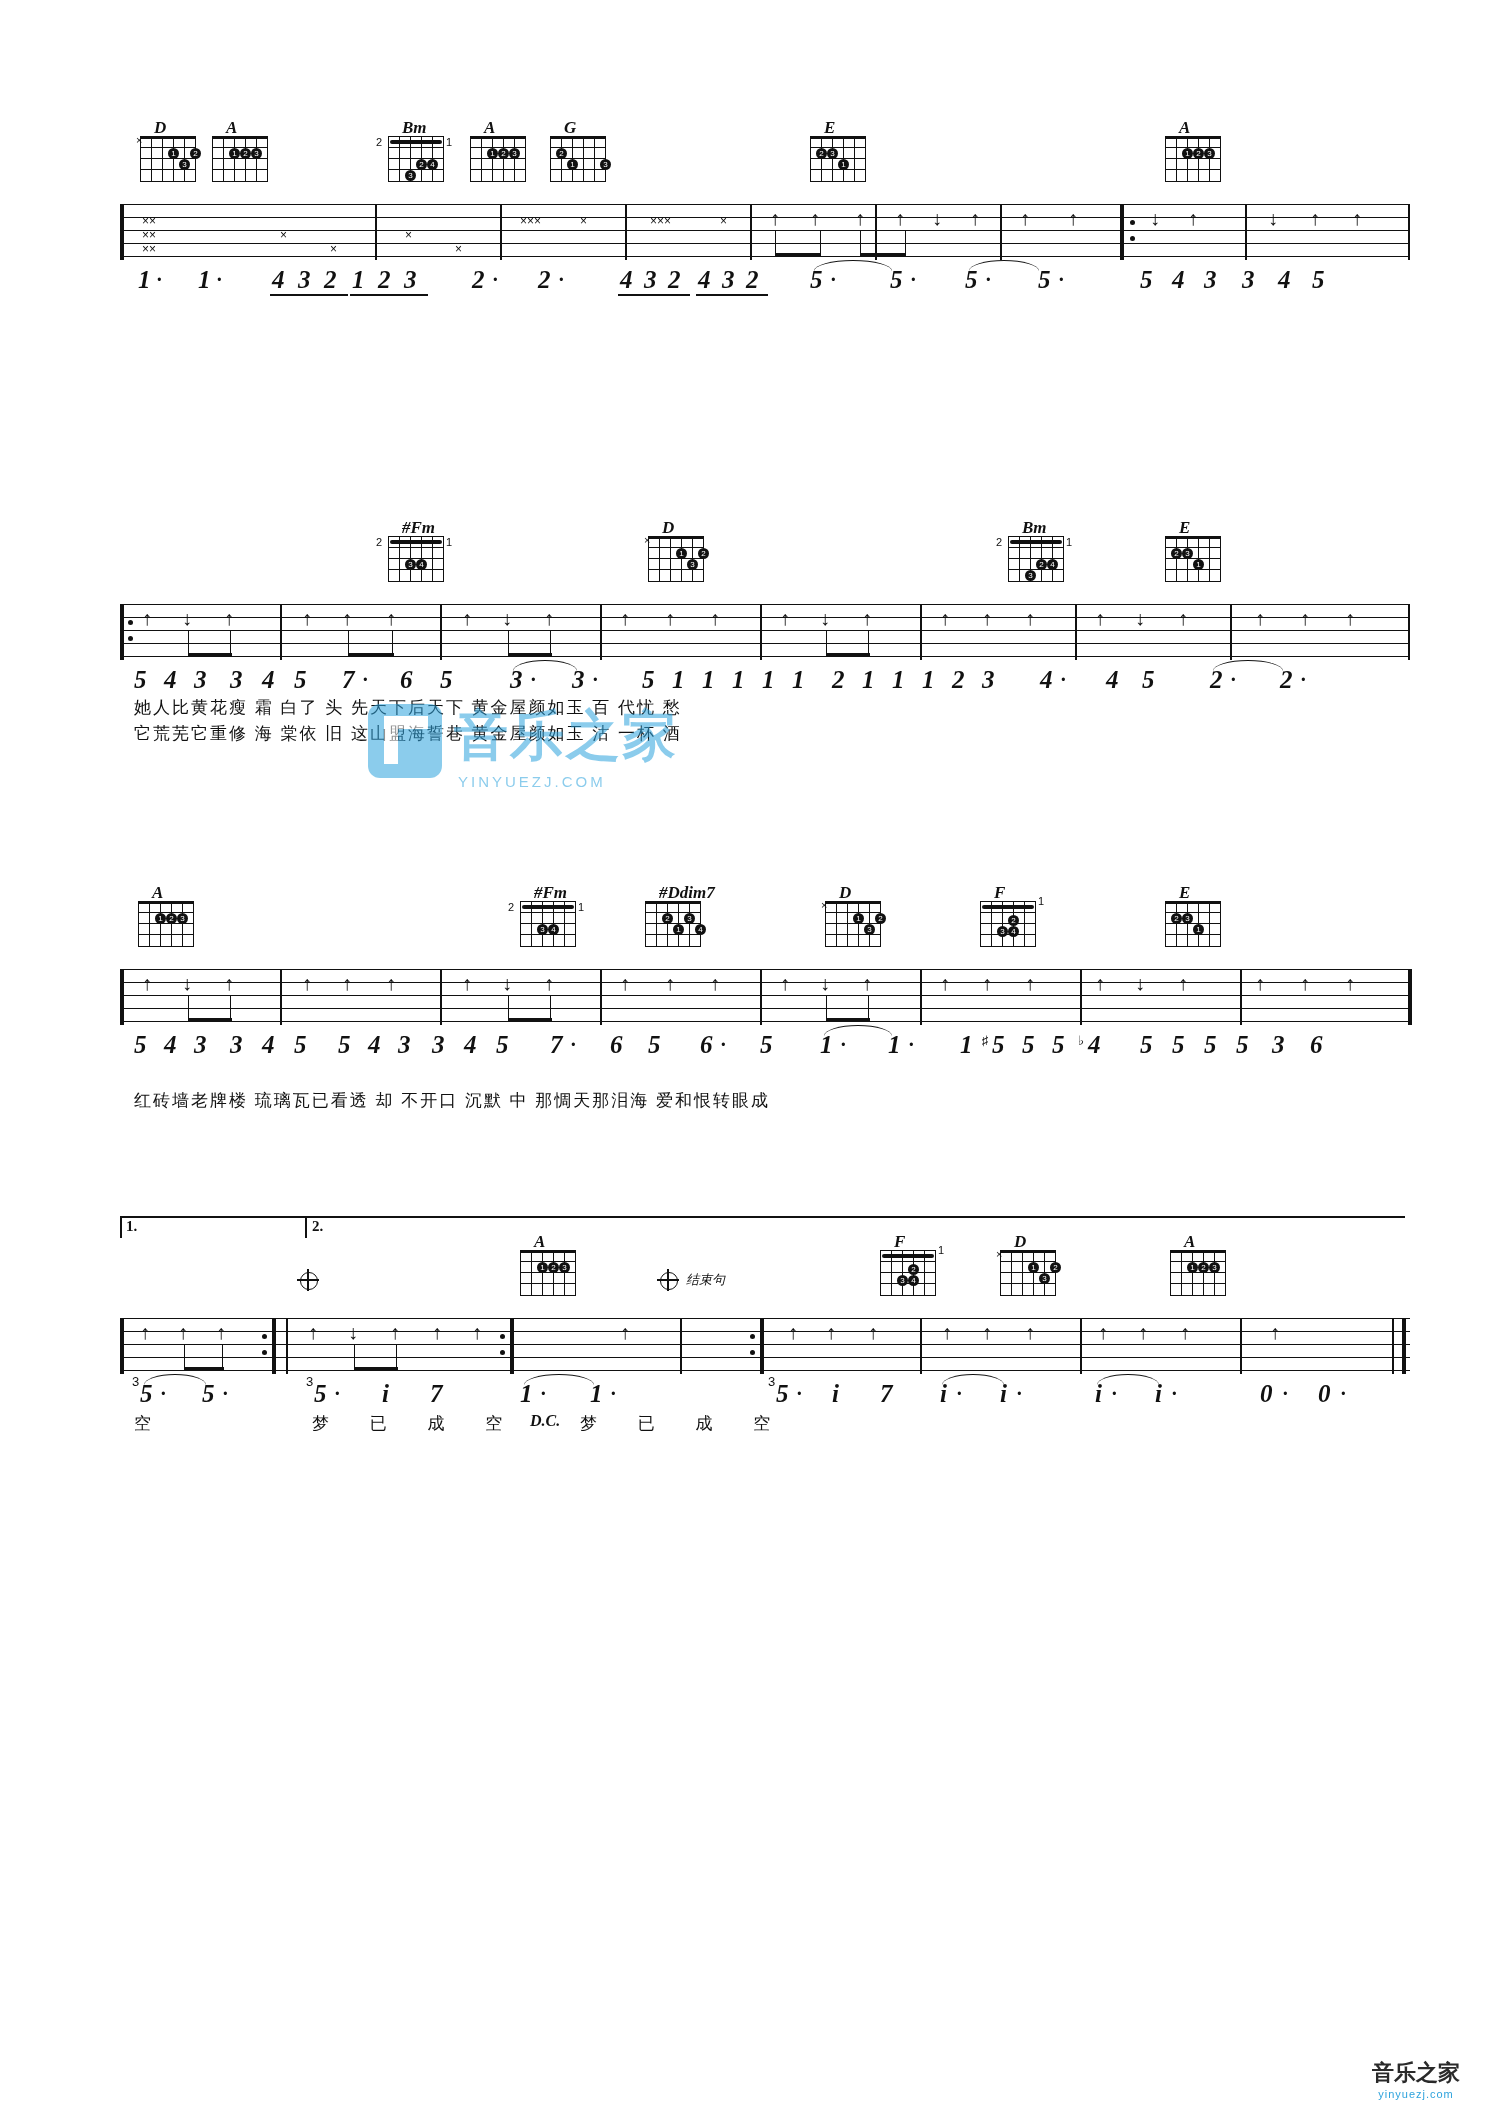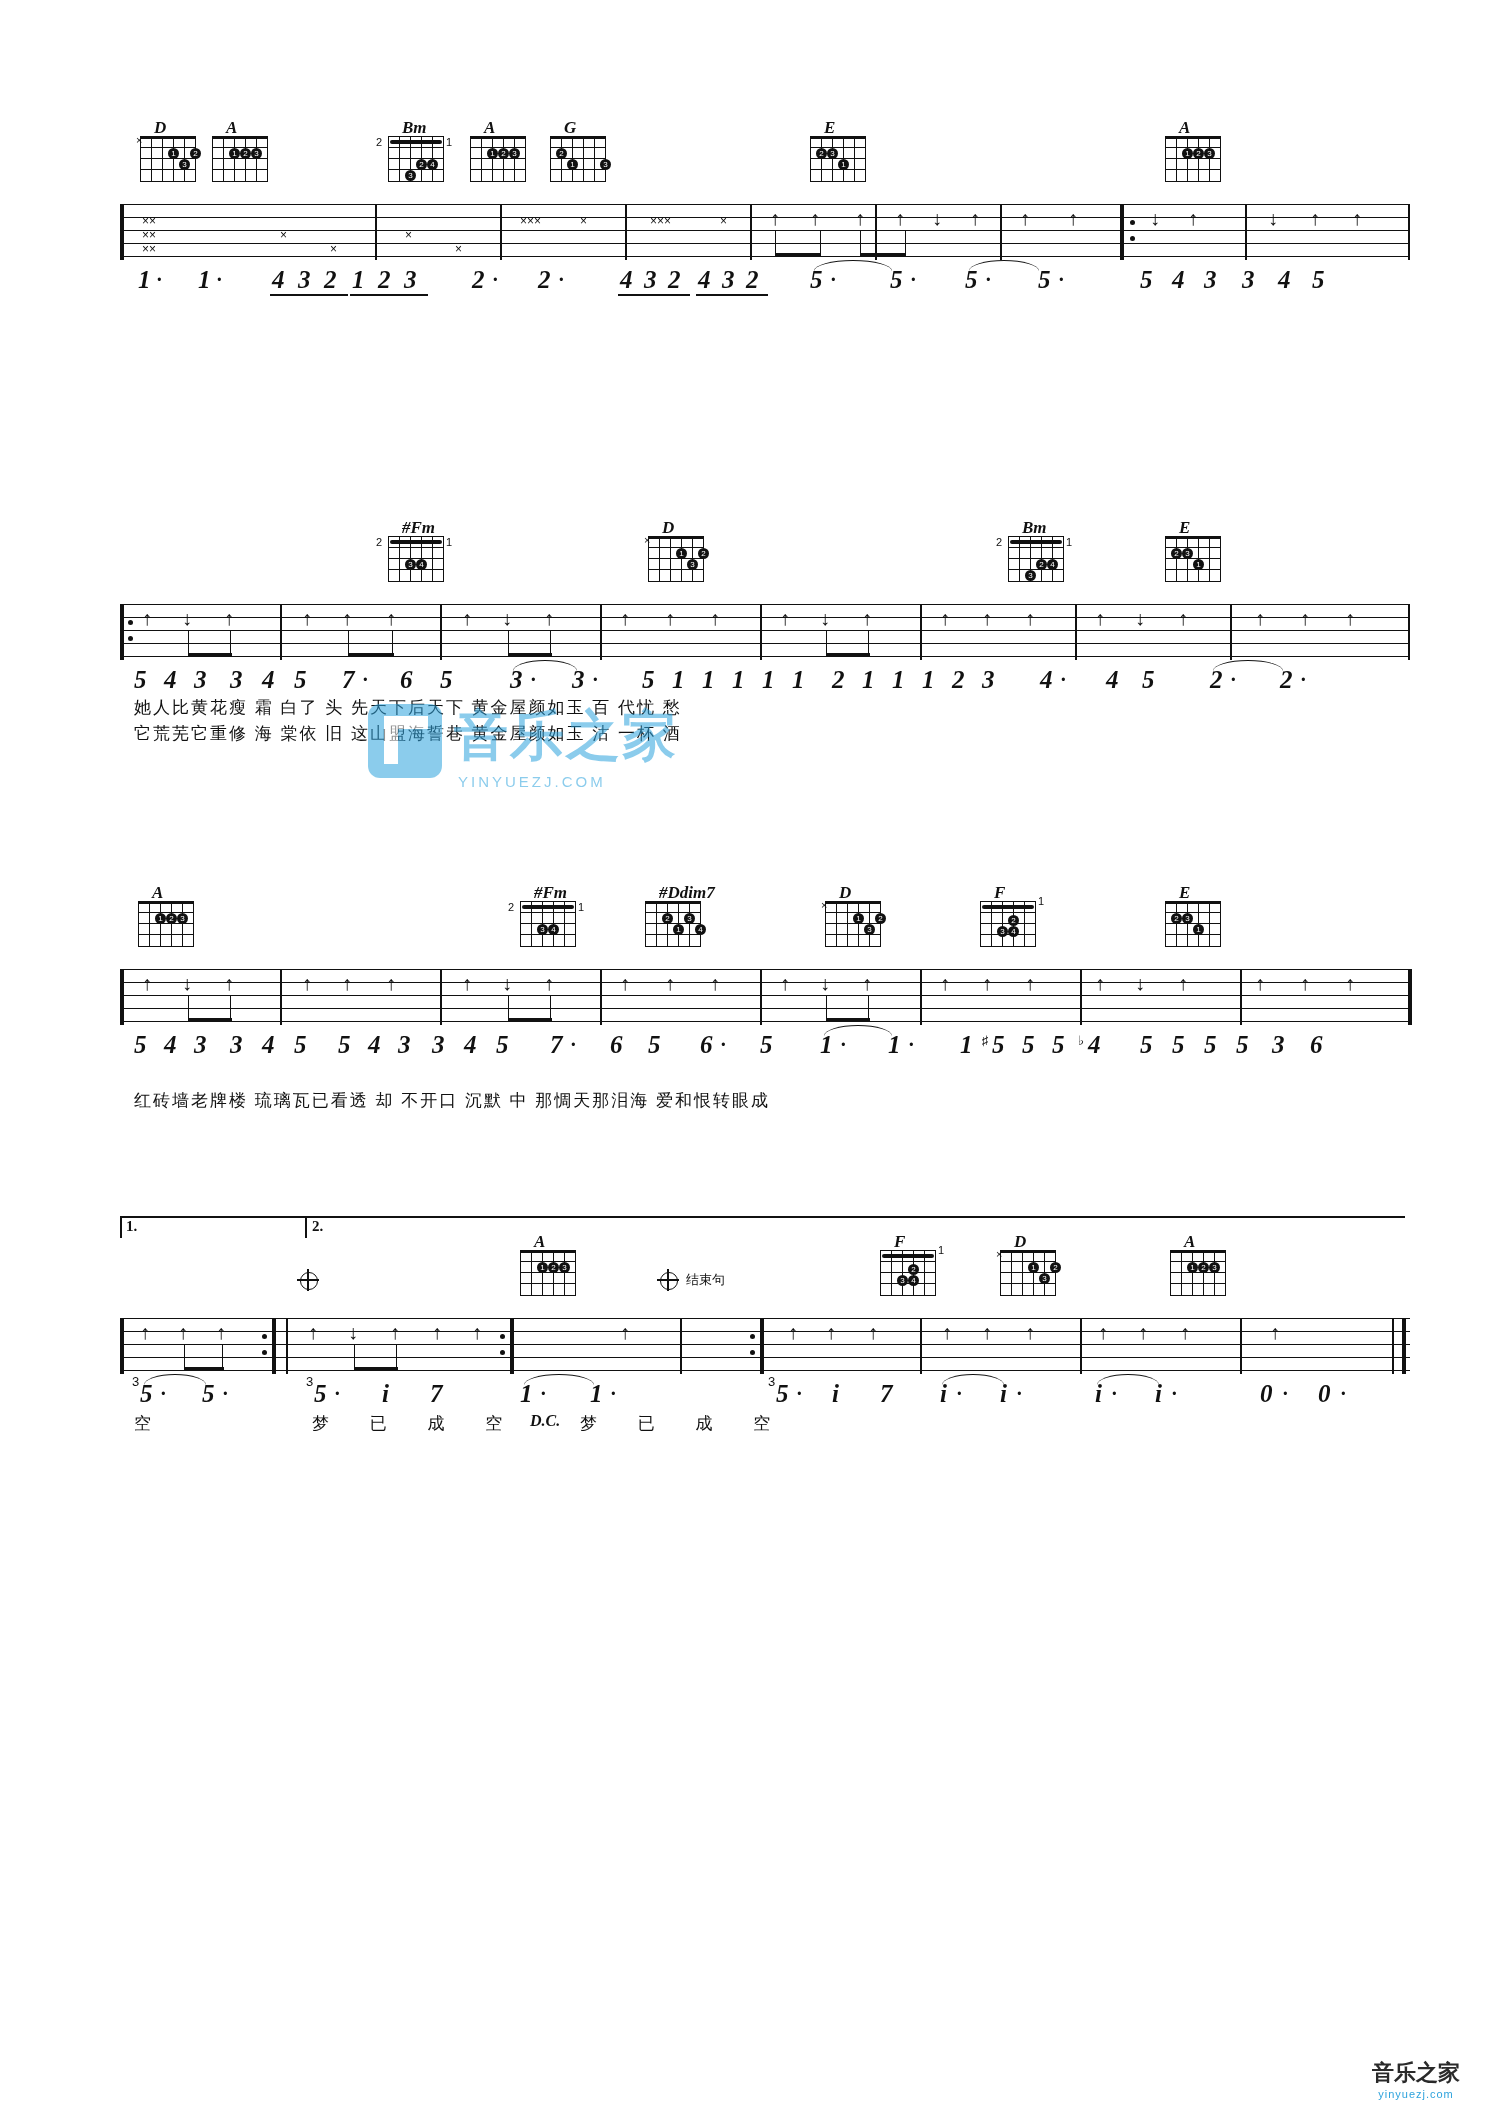--- a/index.html
+++ b/index.html
@@ -754,21 +754,21 @@
             <div class="v" style="left:33px"></div>
             <div class="v" style="left:44px"></div>
             <div class="v" style="left:55px"></div>
           <div class="dot" style="left:17px;top:12px;">1</div>
             <div class="dot" style="left:28px;top:12px;">2</div>
             <div class="dot" style="left:39px;top:12px;">3</div>
         </div>
       </div>
 
       <div class="coda" style="left:540px;top:34px;"></div>
-      <div class="smalltxt" style="left:566px;top:33px;">结束句</div>
+      <div class="smalltxt" style="left:566px;top:33px;font-style:italic;">结束句</div>
 
       <div class="chord" style="left:760px;top:-4px;">
         <div class="cname">F</div>
         <div class="grid">
           <div class="h" style="top:0"></div>
             <div class="h" style="top:11px"></div>
             <div class="h" style="top:22px"></div>
             <div class="h" style="top:33px"></div>
             <div class="h" style="top:45px"></div>
           <div class="v" style="left:0"></div>

